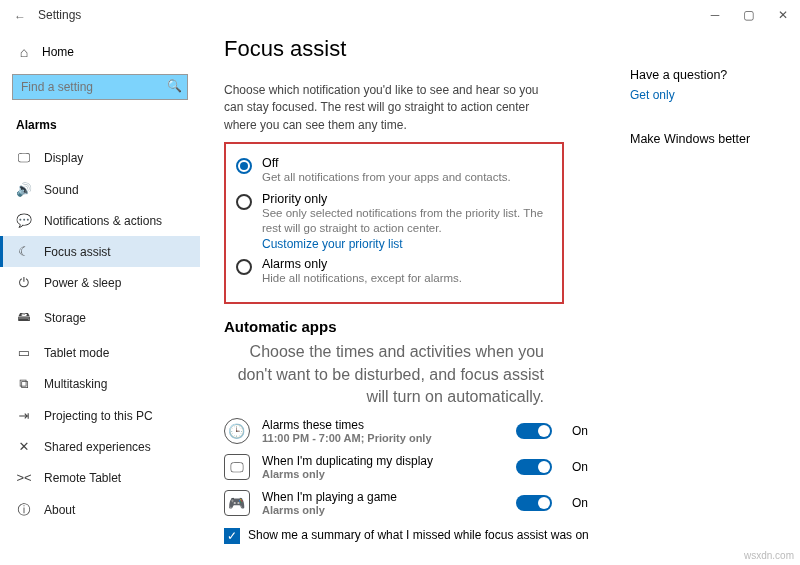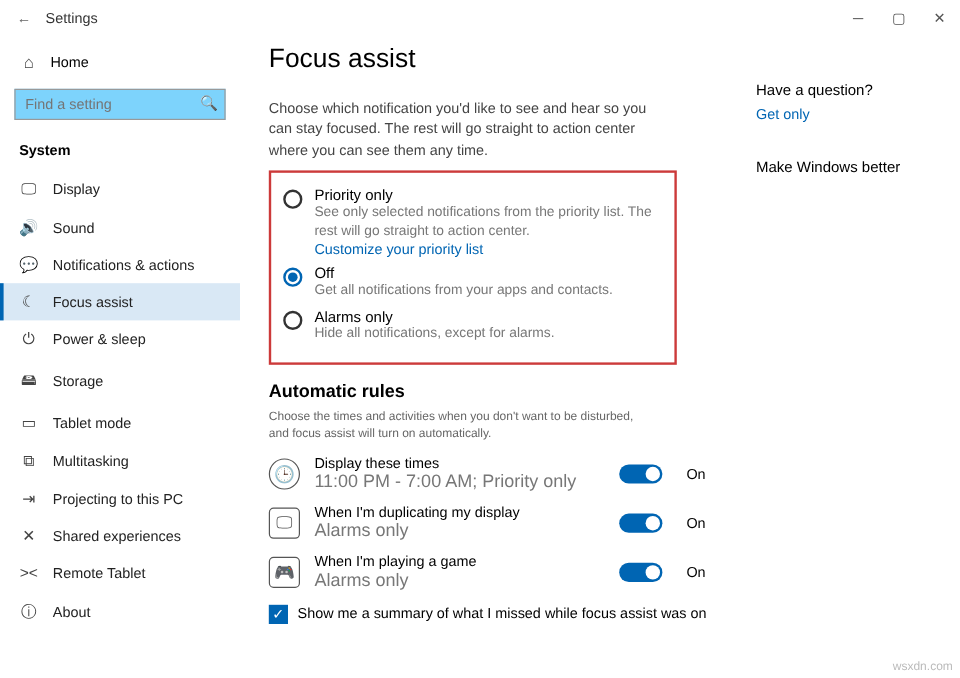--- a/index.html
+++ b/index.html
@@ -32,26 +32,26 @@
   .intro { color:#444; line-height:1.45; max-width:330px; }
   .radio-box { border:2px solid #cc3a3a; padding:6px 10px 10px; margin-top:8px; width:340px; }
   .radio-row { display:flex; gap:10px; margin:6px 0; }
   .radio { width:16px; height:16px; border:2px solid #333; border-radius:50%; margin-top:2px; position:relative; cursor:pointer; flex-shrink:0; }
   .radio.checked { border-color:#0065b3; }
   .radio.checked::after { content:""; position:absolute; inset:2px; background:#0065b3; border-radius:50%; }
   .radio-label { font-size:12.5px; }
   .radio-desc { color:#777; font-size:11.5px; line-height:1.35; }
   .link { color:#0065b3; cursor:pointer; font-size:12px; }
   h2 { font-size:15px; font-weight:600; margin:14px 0 6px; }
-  .rules-intro { color:#666; font-size:10px; max-width:320px; line-height:1.4; }
+  .rules-intro { color:#666; font-size:16px; max-width:320px; line-height:1.4;text-align:right; }
   .rule { display:flex; align-items:center; gap:12px; margin:10px 0; cursor:pointer; }
   .rule .ricon { width:26px; height:26px; border:1.5px solid #555; border-radius:50%; display:flex; align-items:center; justify-content:center; color:#555; font-size:14px; flex-shrink:0; }
   .rule .ricon.sq { border-radius:4px; }
   .rule-text .t { font-size:12px; }
-  .rule-text .s { font-size:15px; color:#777; }
+  .rule-text .s { font-size:11px; color:#777;font-weight:bold; }
   .toggle-wrap { margin-left:auto; display:flex; align-items:center; gap:20px; margin-right:30px;text-align:right; }
   .toggle { width:36px; height:16px; background:#0065b3; border-radius:10px; position:relative; cursor:pointer; }
   .toggle::after { content:""; position:absolute; right:2px; top:2px; width:12px; height:12px; background:#fff; border-radius:50%; }
   .check-row { display:flex; align-items:flex-start; gap:8px; margin-top:12px; }
   .checkbox { width:16px; height:16px; background:#0065b3; color:#fff; display:flex; align-items:center; justify-content:center; font-size:12px; cursor:pointer; flex-shrink:0; }
   
   .aside h3 { font-size:12.5px; font-weight:400; margin:0 0 6px; }
   .aside .alink { color:#0065b3; font-size:12px; cursor:pointer; display:block; margin-bottom:30px; }
   .watermark { position:absolute; right:6px; bottom:4px; font-size:10px; color:#bbb; }
 </style>
@@ -72,21 +72,21 @@
 
   <div class="sidebar">
     <div class="home-row">
       <span class="ico">⌂</span>
       <span>Home</span>
     </div>
     <div class="search">
       <input type="text" placeholder="Find a setting" style="">
       <span class="mag">🔍</span>
     </div>
-    <div class="cat">System</div>
+    <div class="cat">Alarms</div>
 
     <div class="nav-item">
       <span class="ico">🖵</span>
       <span>Display</span>
     </div>
     <div class="nav-item">
       <span class="ico">🔊</span>
       <span>Sound</span>
     </div>
     <div class="nav-item">
@@ -129,51 +129,51 @@
       <span class="ico">ⓘ</span>
       <span>About</span>
     </div>
   </div>
 
   <div class="main">
     <h1>Focus assist</h1>
     <div class="intro">Choose which notification you'd like to see and hear so you can stay focused. The rest will go straight to action center where you can see them any time.</div>
 
     <div class="radio-box">
+      <div class="radio-row">
+        <div class="radio checked"></div>
+        <div>
+          <div class="radio-label">Off</div>
+          <div class="radio-desc">Get all notifications from your apps and contacts.</div>
+        </div>
+      </div>
       <div class="radio-row">
         <div class="radio"></div>
         <div>
           <div class="radio-label">Priority only</div>
           <div class="radio-desc">See only selected notifications from the priority list. The rest will go straight to action center.</div>
           <div class="link">Customize your priority list</div>
         </div>
       </div>
       <div class="radio-row">
-        <div class="radio checked"></div>
-        <div>
-          <div class="radio-label">Off</div>
-          <div class="radio-desc">Get all notifications from your apps and contacts.</div>
-        </div>
-      </div>
-      <div class="radio-row">
         <div class="radio"></div>
         <div>
           <div class="radio-label">Alarms only</div>
           <div class="radio-desc">Hide all notifications, except for alarms.</div>
         </div>
       </div>
     </div>
 
-    <h2>Automatic rules</h2>
+    <h2>Automatic apps</h2>
     <div class="rules-intro">Choose the times and activities when you don't want to be disturbed, and focus assist will turn on automatically.</div>
 
     <div class="rule">
       <div class="ricon">🕒</div>
       <div class="rule-text">
-        <div class="t">Display these times</div>
+        <div class="t">Alarms these times</div>
         <div class="s">11:00 PM - 7:00 AM; Priority only</div>
       </div>
       <div class="toggle-wrap">
         <div class="toggle"></div>
         <span>On</span>
       </div>
     </div>
 
     <div class="rule">
       <div class="ricon sq">🖵</div>

